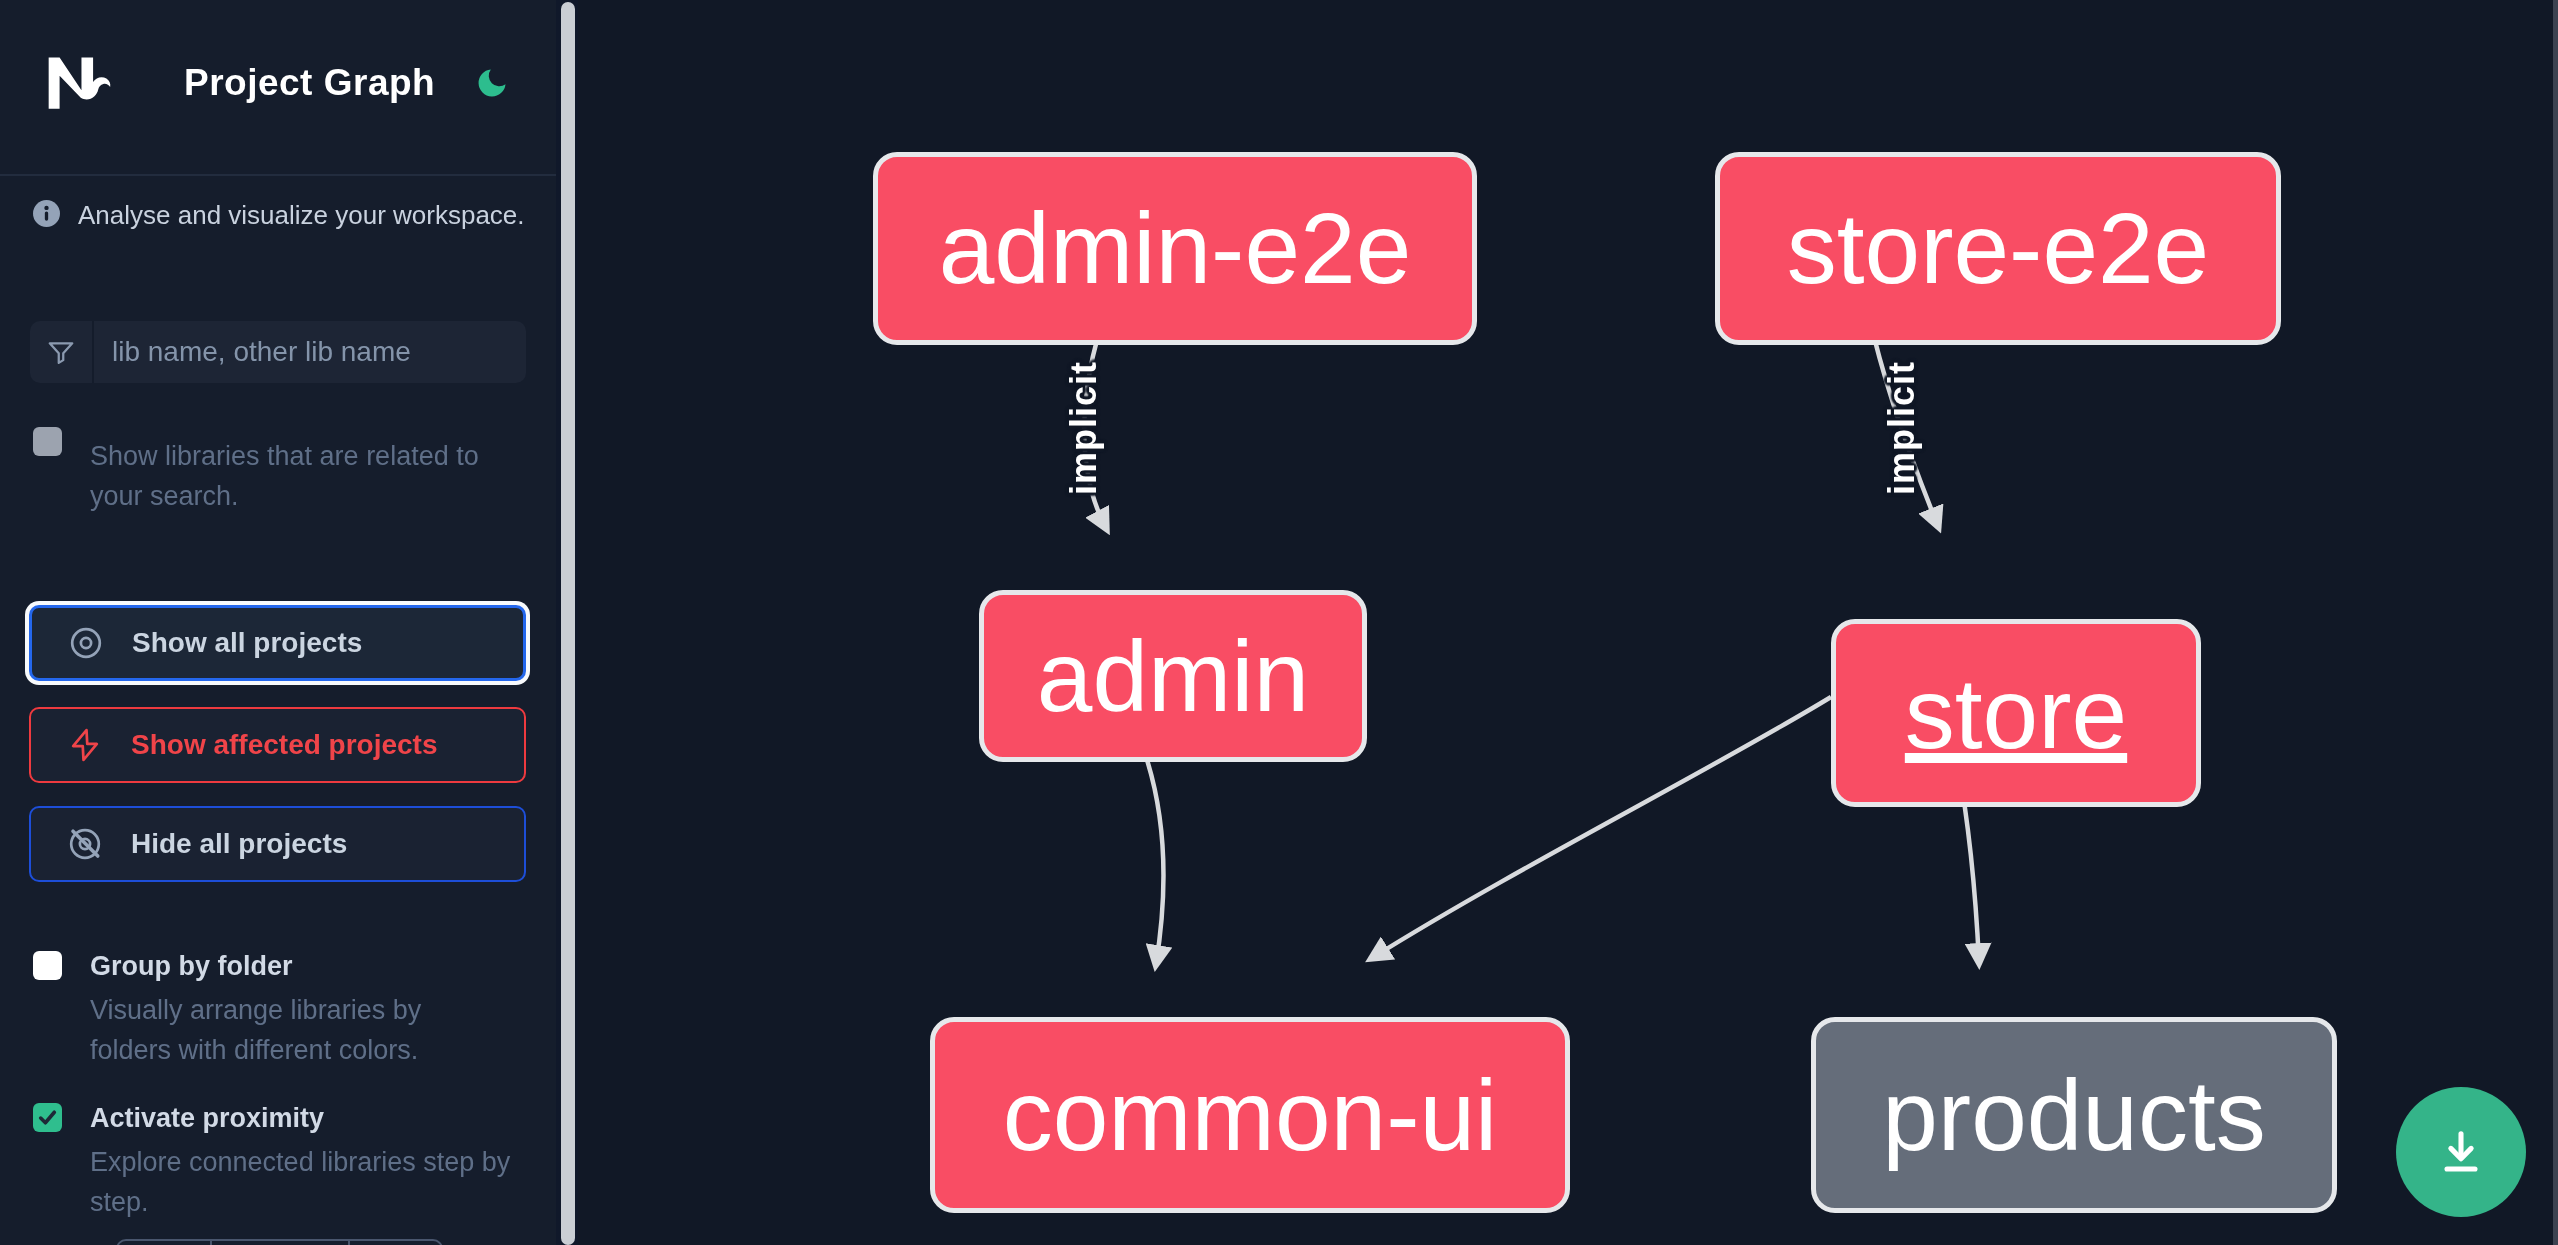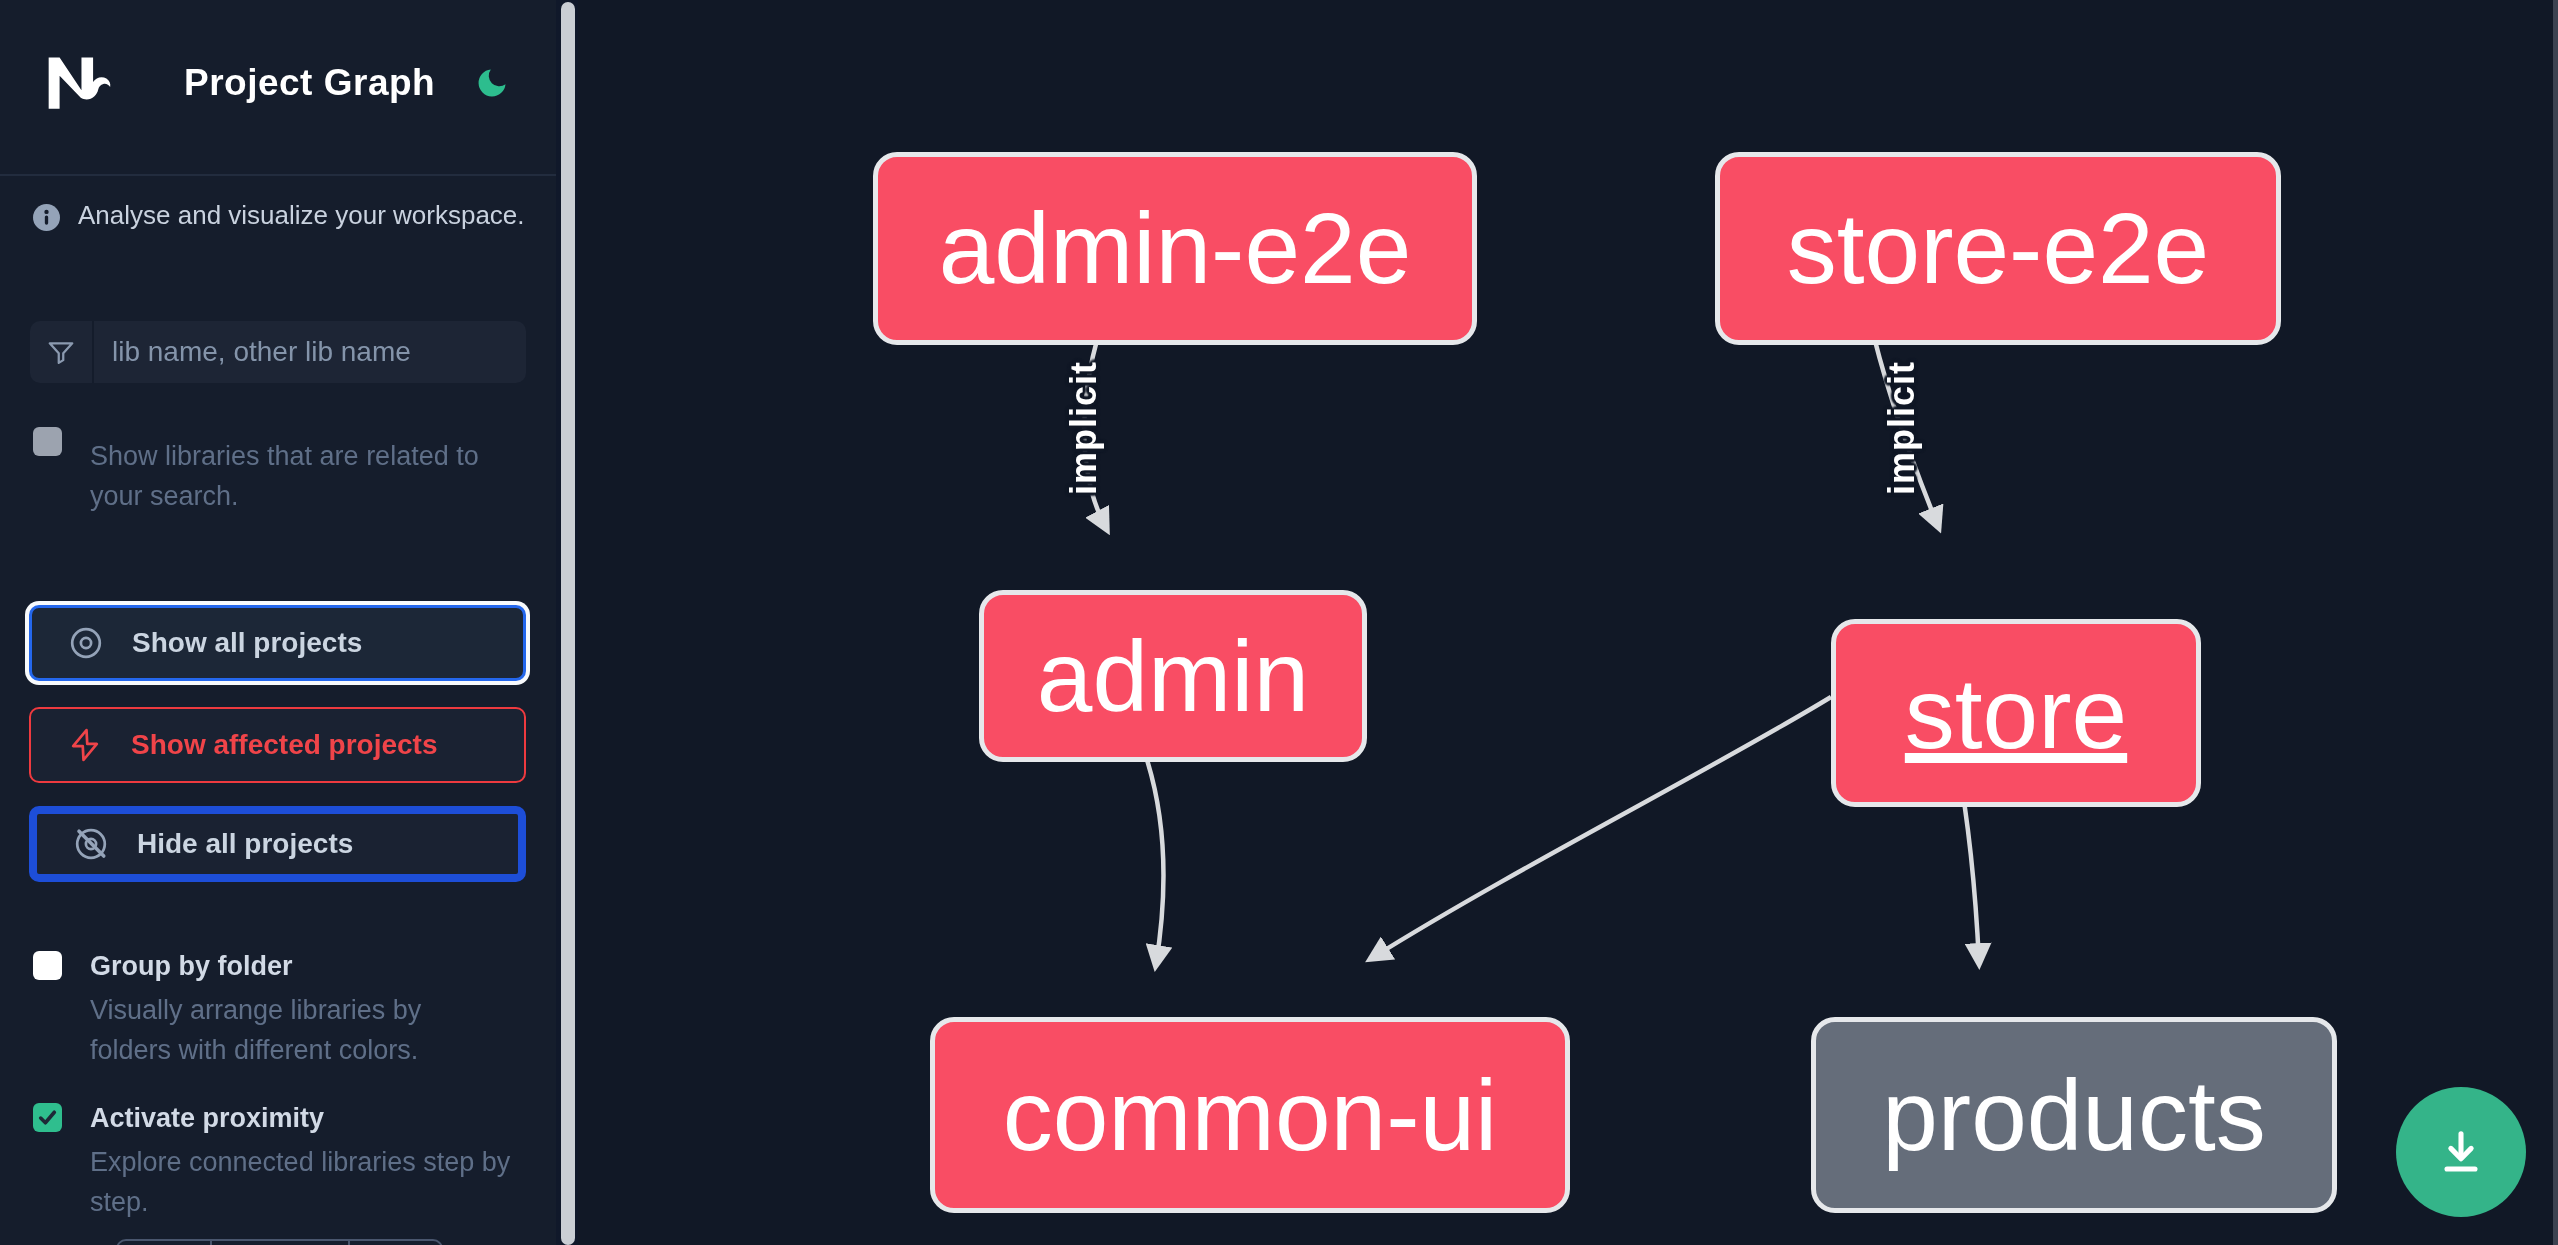--- a/index.html
+++ b/index.html
@@ -9,21 +9,21 @@
   
   .sidebar { position:absolute; left:0; top:0; width:556px; height:1245px; background:#151d2c; }
   .sb-header { position:absolute; top:0; left:0; width:556px; height:176px;
                border-bottom:2px solid #222c3e; display:flex; align-items:center;
                padding:0 46px 8px 30px; }
   .logo { width:92px; height:82px; flex:0 0 auto; }
   .sb-title { color:#ffffff; font-size:37px; font-weight:700; margin-left:62px; letter-spacing:.5px; }
   .moon { width:36px; height:36px; margin-left:auto; cursor:pointer; }
 
   .tagline { position:absolute; top:200px; left:33px; right:30px; display:flex;
-             align-items:flex-end; gap:18px; color:#c9d2df; font-size:26px; }
+             align-items:flex-start; gap:18px; color:#c9d2df; font-size:26px; }
   .tagline svg { flex:0 0 auto; }
 
   .search { position:absolute; top:321px; left:30px; width:496px; height:62px;
             background:#1d2535; border-radius:10px; display:flex; align-items:stretch; overflow:hidden; }
   .search .icon-cell { width:64px; display:flex; align-items:center; justify-content:center;
                        border-right:2px solid #141c2b; }
   .search input { flex:1; background:transparent; border:none; outline:none; color:#e2e8f0;
                   font-size:28px; padding:0 18px; font-family:"Liberation Sans",sans-serif; }
   .search input::placeholder { color:#8494aa; }
 
@@ -31,21 +31,21 @@
   .check-box { position:absolute; left:0; top:0; width:29px; height:29px; border-radius:6px; }
   .check-box.gray  { background:#9ca3af; }
   .check-box.white { background:#ffffff; }
   .check-box.green { background:#2fbe8e; display:flex; align-items:center; justify-content:center; }
   .check-text { margin-left:57px; }
   .check-label { color:#d2dae6; font-size:27px; font-weight:700; line-height:30px; }
   .check-desc  { color:#5f6f88; font-size:27px; line-height:40px; margin-top:9px; max-width:432px; }
 
   .sb-btn { position:absolute; left:29px; width:497px; height:76px; border-radius:10px;
             background:#1a2232; display:flex; align-items:center; padding-left:36px; gap:28px;
-            font-size:28px; font-weight:700; color:#cbd5e1; cursor:pointer; border:8px solid #1d4ed8; }
+            font-size:28px; font-weight:700; color:#cbd5e1; cursor:pointer; border:2px solid #1d4ed8; }
   .sb-btn svg { flex:0 0 auto; }
   .sb-btn.focused  { top:605px; border:3px solid #2467ec; box-shadow:0 0 0 4px #f8fafc; background:#1c2737; }
   .sb-btn.affected { top:707px; border:2px solid #ee3a3f; color:#f04449; }
   .sb-btn.default  { top:806px; }
 
   .seg-sliver { position:absolute; left:116px; top:1239px; width:327px; height:18px;
                 border:2px solid #49566e; border-bottom:none; border-radius:10px 10px 0 0;
                 background:#161e2e; display:flex; }
   .seg-sliver .cell { border-right:2px solid #49566e; }
   .seg-sliver .cell:last-child { border-right:none; }

